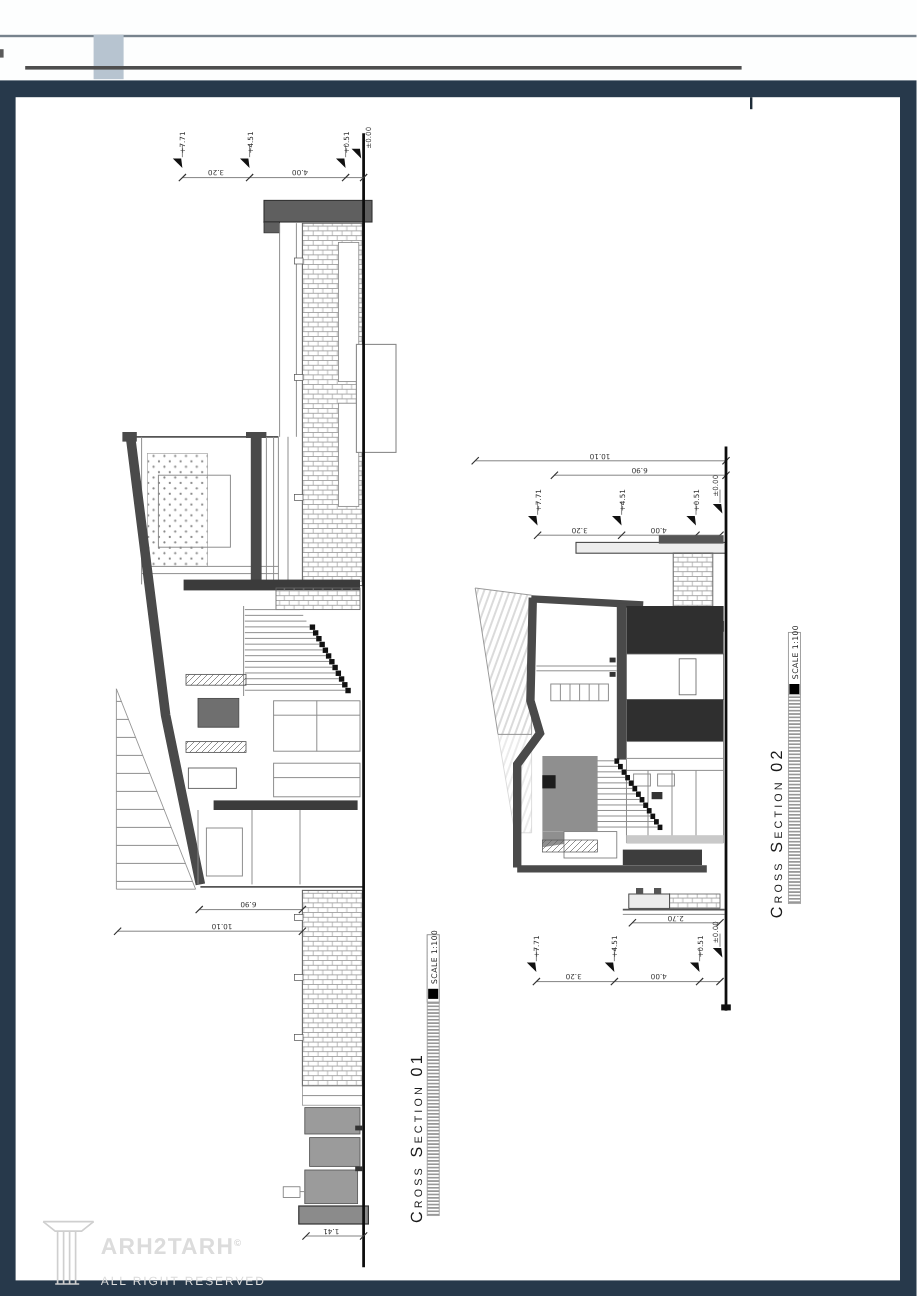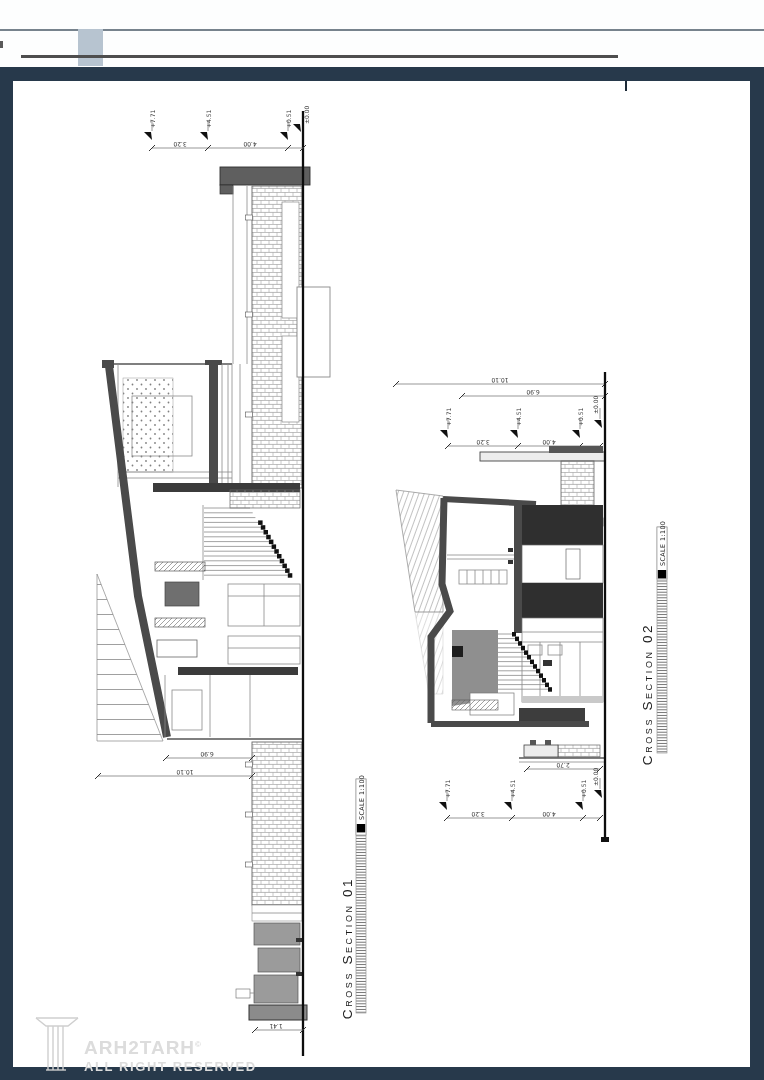--- a/index.html
+++ b/index.html
@@ -26,21 +26,21 @@
   svg text.scale{font:6.4px "DejaVu Sans",sans-serif;fill:#222;letter-spacing:.4px;}
   
   .section-label{position:absolute;width:160px;height:16px;text-align:center;white-space:nowrap;
     transform:rotate(-90deg);font-size:13.5px;font-weight:500;letter-spacing:2.6px;
     font-variant:small-caps;color:#1b1b1b;}
   
   .watermark{position:absolute;left:34px;top:1012px;display:flex;align-items:flex-end;color:#d9d9d9;}
   .wm-text{margin-left:4px;padding-top:14px;}
   .wm-brand{font-size:19px;font-weight:700;letter-spacing:1px;color:#dcdcdc;line-height:18px;}
   .wm-copy{font-size:8px;vertical-align:super;color:#d5d5d5;}
-  .wm-tag{font-size:13px;font-weight:700;letter-spacing:1.6px;color:#dcdcdc;margin-top:2px;}
+  .wm-tag{font-size:10px;font-weight:400;letter-spacing:1.6px;color:#dcdcdc;margin-top:14px;}
 </style>
 </head>
 <body>
 
 <div class="sheet">
 
   <div class="top-rule"></div>
   <div class="top-swatch"></div>
   <div class="top-bar"></div>
   <div class="edge-mark"></div>

